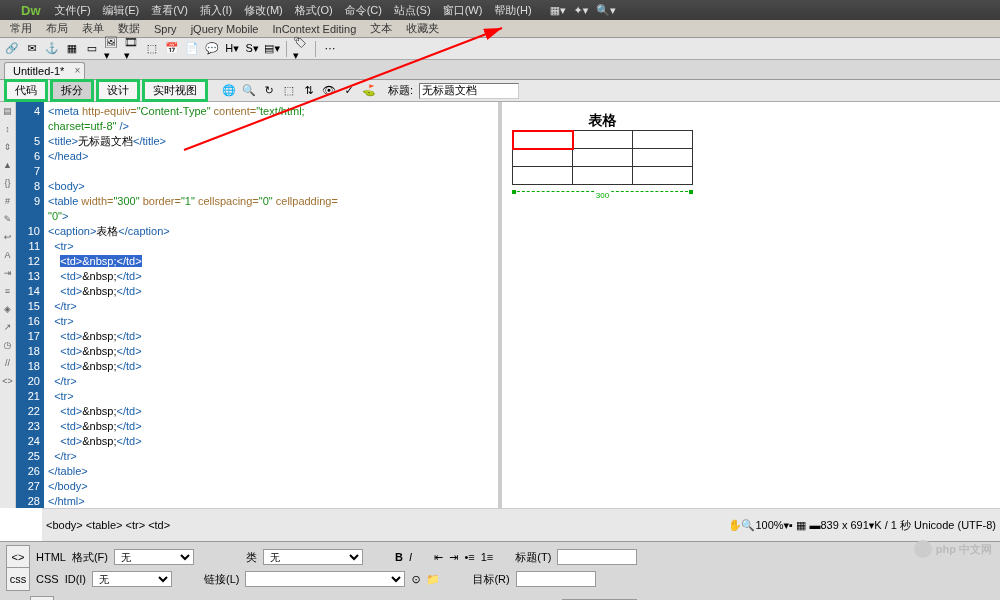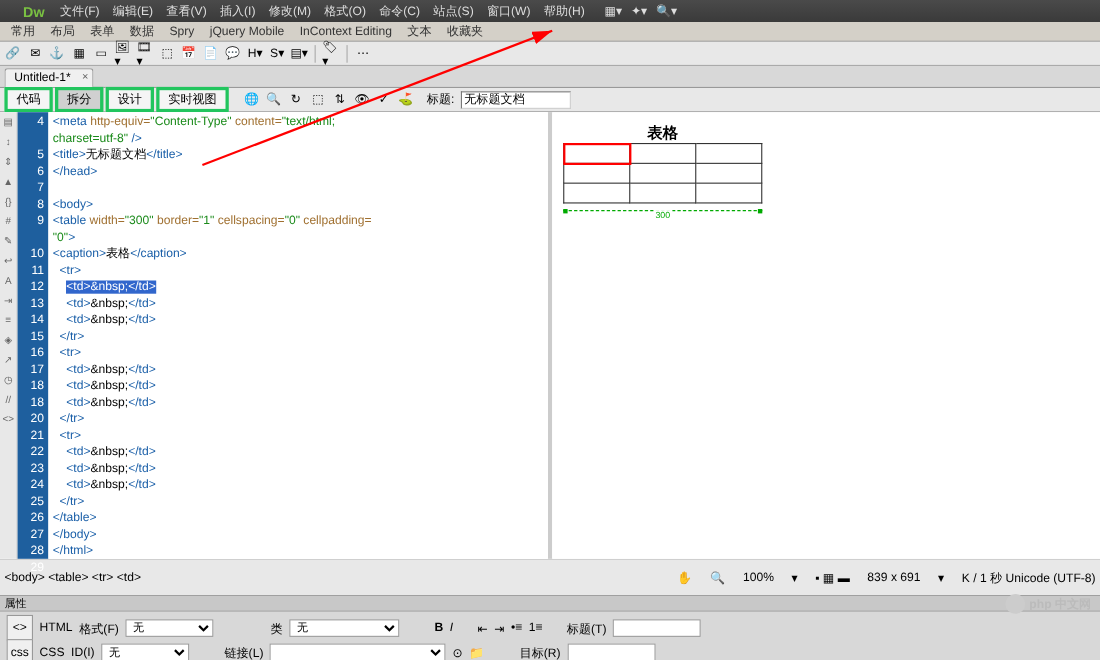--- a/index.html
+++ b/index.html
@@ -37,21 +37,21 @@
 .preview-pane { flex: 1; background: #fff; padding: 6px; position: relative; }
 .preview-table-wrap { margin: 4px 0 0 4px; }
 .preview-caption { font-weight: bold; font-size: 14px; text-align: center; width: 181px; }
 .preview-table { border-collapse: collapse; }
 .preview-table td { border: 1px solid #333; width: 60px; height: 18px; }
 .preview-table td.sel { outline: 2px solid red; outline-offset: -1px; }
 .ruler { border-top: 1px dashed #0a0; margin-top: 6px; width: 181px; position: relative; height: 10px; }
 .ruler .rm { position:absolute; left:50%; top:-1px; font-size:8px; color:#0a0; transform:translateX(-50%); background:#fff; padding:0 2px;}
 .ruler .re { position:absolute; width:4px; height:4px; background:#0a0; top:-2px; }
 .arrow { position: absolute; pointer-events: none; z-index: 10; }
-.codebar-bottom { height: 16px; background: #e8e8e8; border-top: 1px solid #ccc; display: flex; align-items: center; padding: 16px 4px; font-size: 10px; gap: 16px; }
+.codebar-bottom { height: 16px; background: #e8e8e8; border-top: 1px solid #ccc; display: flex; align-items: center; padding: 16px 4px; font-size: 10px; gap: 0; margin-left: 42px; }
 .codebar-bottom .bsep { flex: 1; }
 .prop-panel { background: #d8d8d8; border-top: 1px solid #999; }
 .prop-header { background: #c8c8c8; height: 14px; padding: 0 4px; font-size: 10px; border-bottom: 1px solid #aaa; }
 .prop-rows { padding: 4px 6px; }
 .prop-row { display: flex; align-items: center; gap: 6px; height: 22px; }
 .prop-select, .prop-input { border: 1px solid #999; background: #fff; height: 16px; padding: 0 2px; font-size: 10px; }
 .prop-label { font-size: 11px; }
 .prop-btn { border: 1px solid #999; background: #f0f0f0; padding: 1px 10px; cursor: pointer; }
 .prop-bottom { display: flex; gap: 8px; padding: 2px 6px 6px 30px; }
 .prop-cell { display: flex; align-items: center; gap: 4px; }
@@ -238,21 +238,20 @@
   <span>🔍</span>
   <span>100%</span>
   <span>▾</span>
   <span>▪ ▦ ▬</span>
   <span>839 x 691</span>
   <span>▾</span>
   <span>K / 1 秒 Unicode (UTF-8)</span>
 </div>
 
 <div class="prop-panel">
-  <div class="prop-header">属性</div>
   <div class="prop-rows">
     <div class="prop-row">
       <span class="prop-icon">&lt;&gt;</span>
       <span>HTML</span>
       <span class="prop-label">格式(F)</span>
       <select class="prop-select" style="width:80px"><option>无</option></select>
       <span style="width:40px"></span>
       <span class="prop-label">类</span>
       <select class="prop-select" style="width:100px"><option>无</option></select>
       <span style="width:20px"></span>

